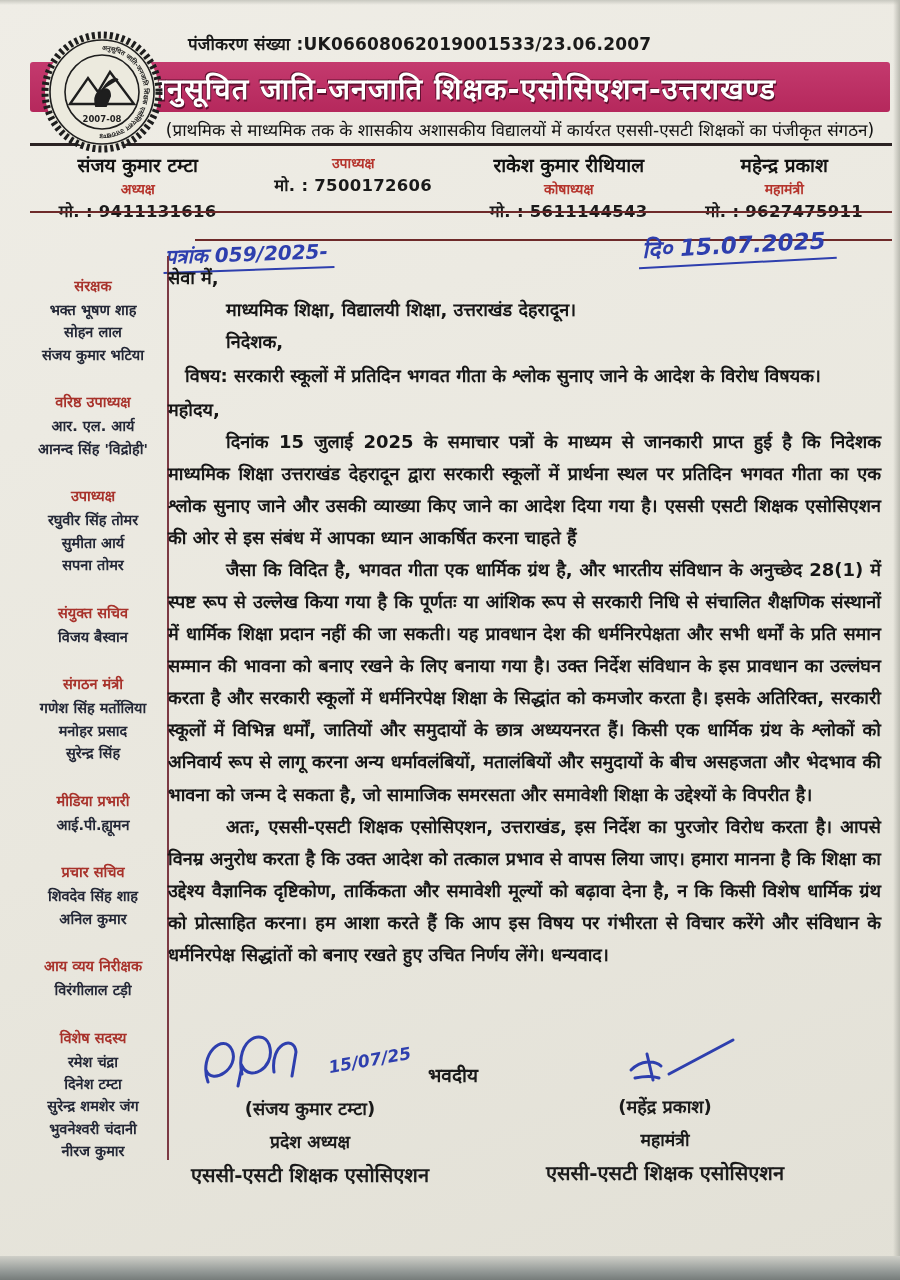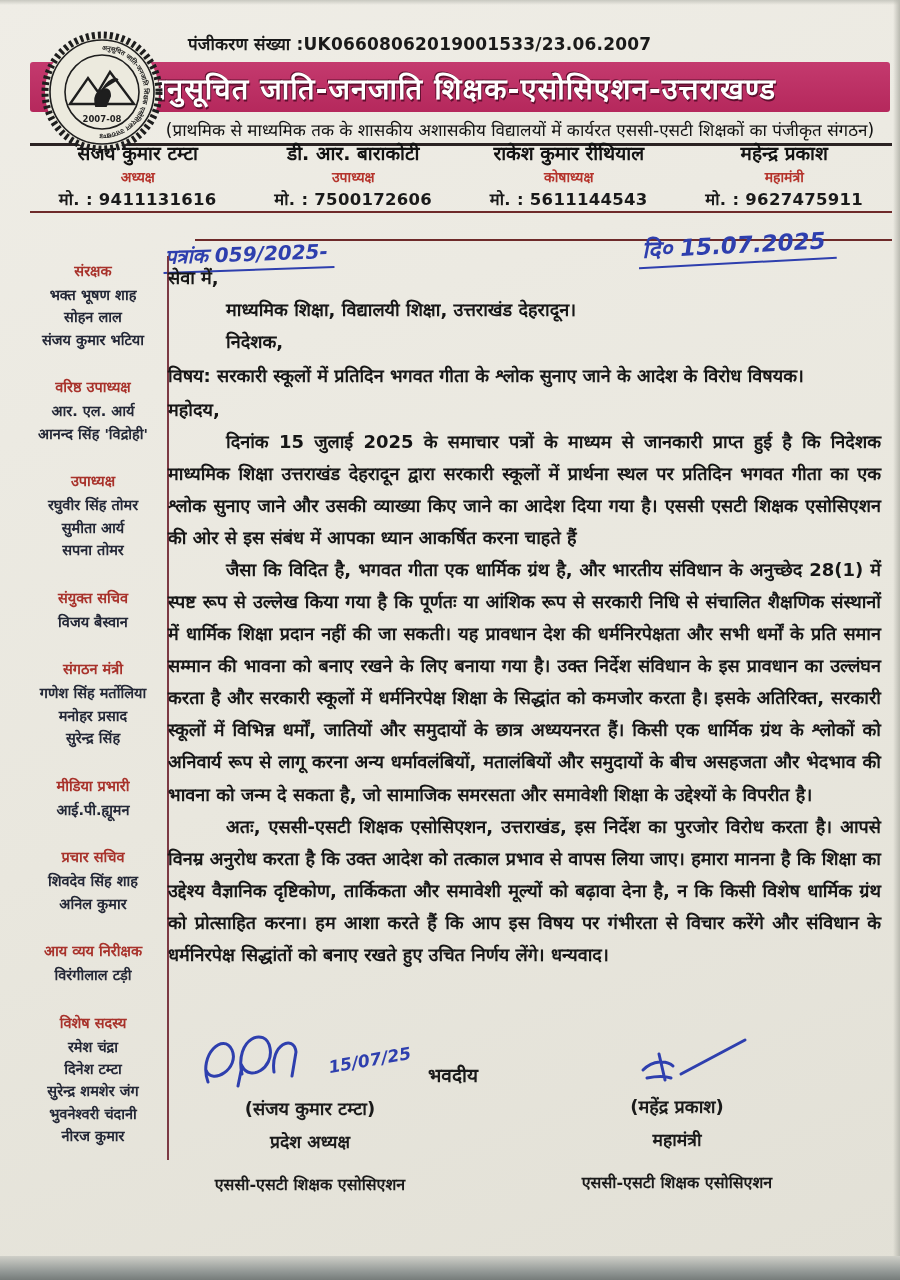--- a/index.html
+++ b/index.html
@@ -22,60 +22,60 @@
   .banner span{color:#fff;font-weight:700;font-size:29px;letter-spacing:1px;
                text-shadow:1px 2px 0 #5e0f2e, -1px -1px 0 #5e0f2e;white-space:nowrap;}
   .subtitle{position:absolute;left:150px;right:10px;top:118px;text-align:center;
             font-size:17px;font-weight:400;color:#111;}
   .seal{position:absolute;left:40px;top:30px;z-index:3;}
   .rule{position:absolute;left:30px;right:8px;}
   .rule-dark{top:143px;height:3px;background:#2b2323;}
   .rule-maroon1{top:211px;height:2px;background:#6e2a2a;}
   .rule-maroon2{top:239px;left:195px;height:2px;background:#6e2a2a;}
 
-  .officials{position:absolute;left:30px;right:8px;top:140px;display:flex;}
+  .officials{position:absolute;left:30px;right:8px;top:152px;display:flex;}
   .official{flex:1;text-align:center;}
   .official .nm{font-size:19px;font-weight:700;color:#121212;white-space:nowrap;}
   .official .tt{font-size:14px;font-weight:700;color:#b5342c;margin-top:1px;}
   .official .ph{font-size:16.5px;font-weight:700;margin-top:1px;letter-spacing:.3px;}
 
   .address{position:absolute;left:30px;right:8px;top:215px;text-align:center;
            font-size:16px;font-weight:700;color:#141414;}
 
   .hand{color:#2e3fae;font-weight:700;}
   .hand-ref{position:absolute;left:163px;top:240px;font-size:20px;font-style:italic;
             transform:rotate(-2deg);border-bottom:2px solid #2e3fae;padding:0 6px 2px 2px;}
   .hand-date{position:absolute;left:638px;top:228px;font-size:23px;font-style:italic;
              transform:rotate(-3deg);border-bottom:2px solid #2e3fae;padding:0 10px 2px 4px;}
 
   
-  .sidebar{position:absolute;left:22px;top:260px;width:142px;text-align:center;}
+  .sidebar{position:absolute;left:22px;top:275px;width:142px;text-align:center;}
   .sb-group{margin-bottom:25px;}
   .sb-title{color:#a8322b;font-weight:700;font-size:14.5px;margin-bottom:4px;}
   .sb-name{color:#232736;font-weight:700;font-size:14.5px;line-height:1.55;}
   .vline{position:absolute;left:167px;top:256px;height:904px;width:2px;background:#7c3a44;}
 
   
   .letter{position:absolute;left:168px;top:262px;width:713px;font-size:18px;
           line-height:1.78;font-weight:700;color:#161616;}
   .letter .ind{padding-left:58px;}
   .letter p{margin:0;text-align:justify;text-indent:58px;}
-  .letter .subject{text-align:justify;text-indent:0;margin:2px 0;}
+  .letter .subject{text-align:justify;text-indent:0;margin:2px 17px;}
   .letter .greet{text-indent:0;}
 
   
   .closing{position:absolute;left:428px;top:1062px;font-size:19px;font-weight:700;}
   .sig-col{position:absolute;text-align:center;font-weight:700;}
   .sig-left{left:150px;top:1024px;width:320px;}
-  .sig-right{left:512px;top:1032px;width:330px;}
+  .sig-right{left:500px;top:1032px;width:330px;}
   .sig-art{height:72px;position:relative;}
   .sig-right .sig-art{height:62px;}
   .sig-name{font-size:18px;}
   .sig-title{font-size:17.5px;margin-top:9px;}
-  .sig-org{font-size:16px;margin-top:20px;white-space:nowrap;}
+  .sig-org{font-size:20px;margin-top:8px;white-space:nowrap;}
   .sig-date{position:absolute;left:178px;top:26px;font-size:17px;font-style:italic;
             transform:rotate(-10deg);}
 </style>
 </head>
 <body>
 
 <div class="photo">
 
   <div class="regline">पंजीकरण संख्या :UK06608062019001533/23.06.2007</div>
 
@@ -101,21 +101,20 @@
   <div class="subtitle">(प्राथमिक से माध्यमिक तक के शासकीय अशासकीय विद्यालयों में कार्यरत एससी-एसटी शिक्षकों का पंजीकृत संगठन)</div>
   <div class="rule rule-dark"></div>
 
   <div class="officials">
     <div class="official">
       <div class="nm">संजय कुमार टम्टा</div>
       <div class="tt">अध्यक्ष</div>
       <div class="ph">मो. : 9411131616</div>
     </div>
     <div class="official">
-      <div class="nm">डी. आर. बाराकोटी</div>
       <div class="tt">उपाध्यक्ष</div>
       <div class="ph">मो. : 7500172606</div>
     </div>
     <div class="official">
       <div class="nm">राकेश कुमार रीथियाल</div>
       <div class="tt">कोषाध्यक्ष</div>
       <div class="ph">मो. : 5611144543</div>
     </div>
     <div class="official">
       <div class="nm">महेन्द्र प्रकाश</div>

